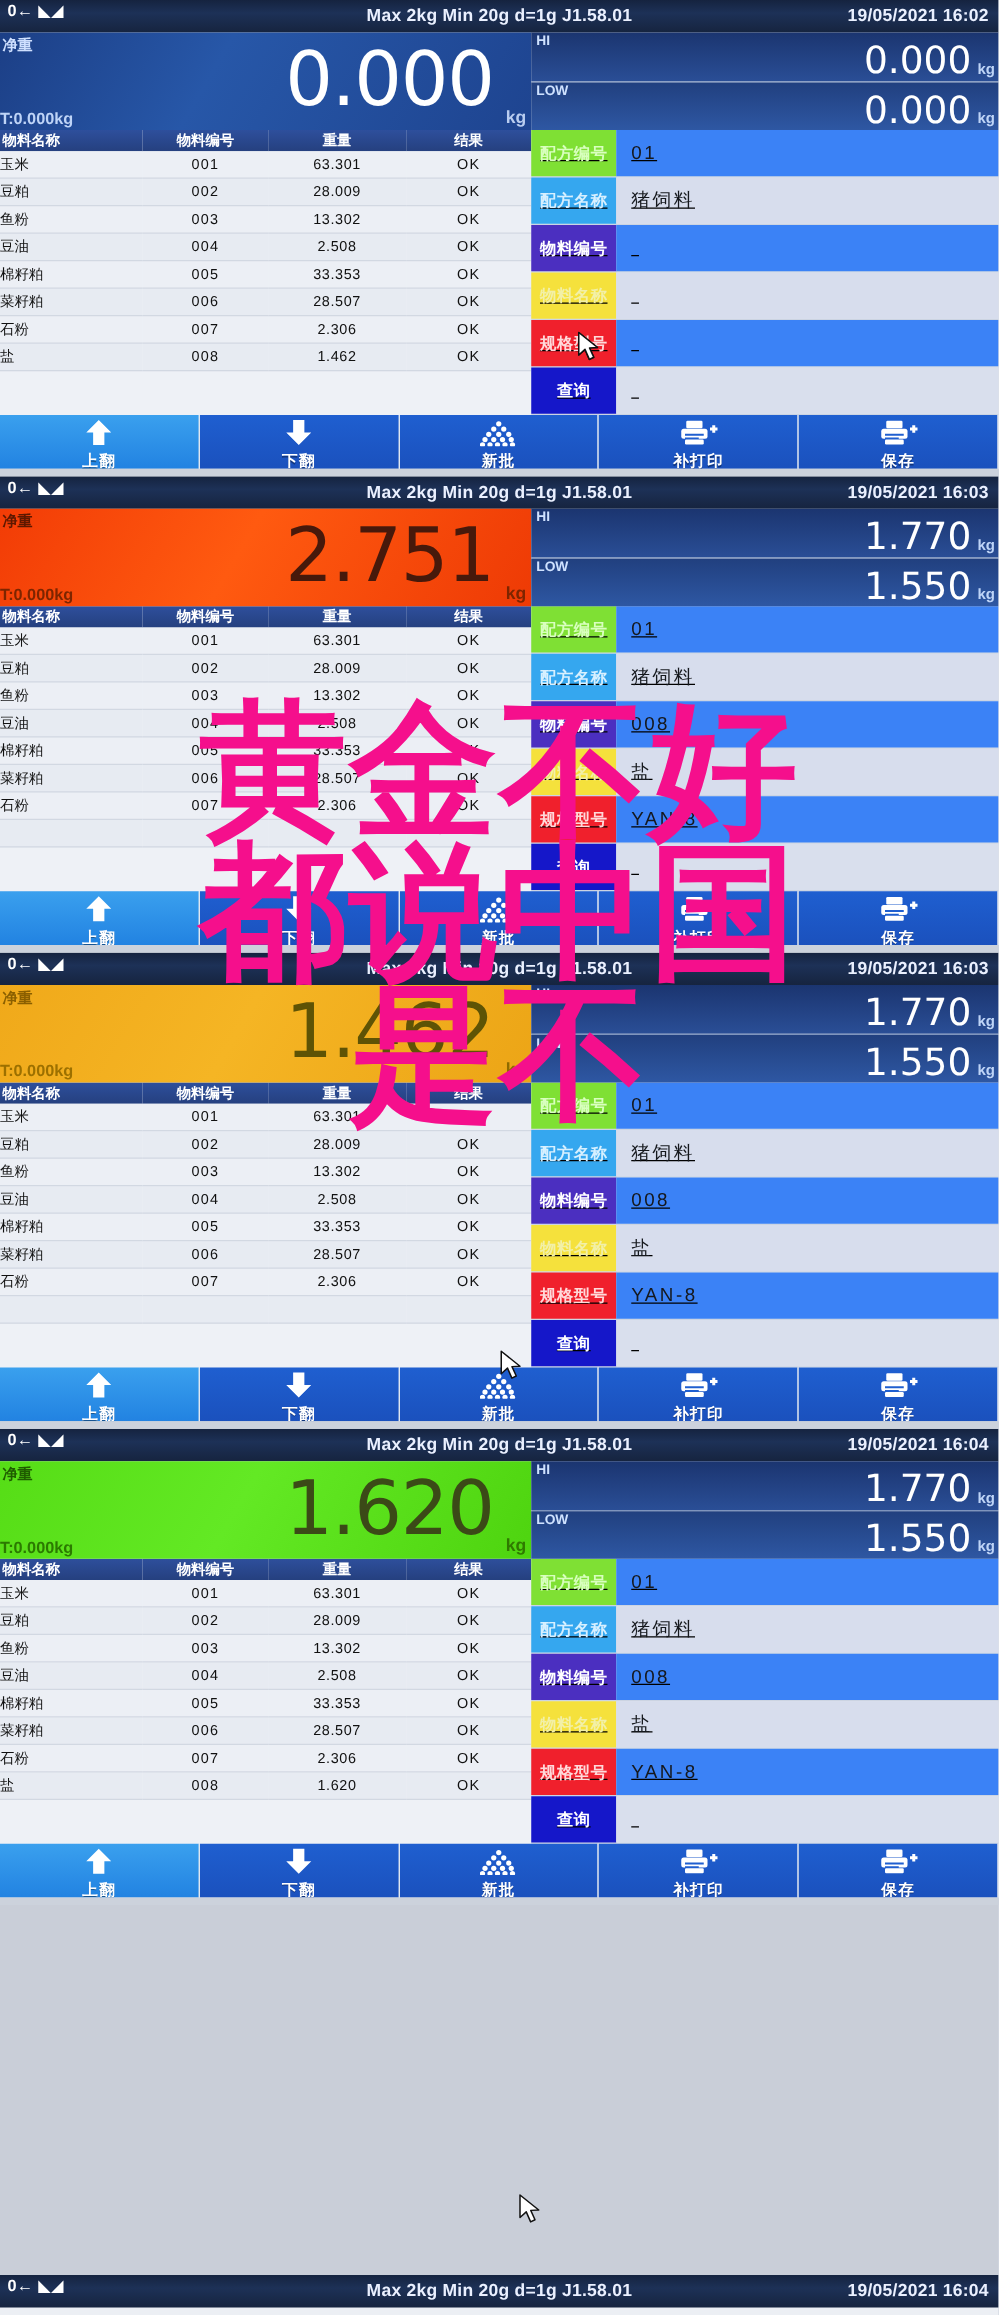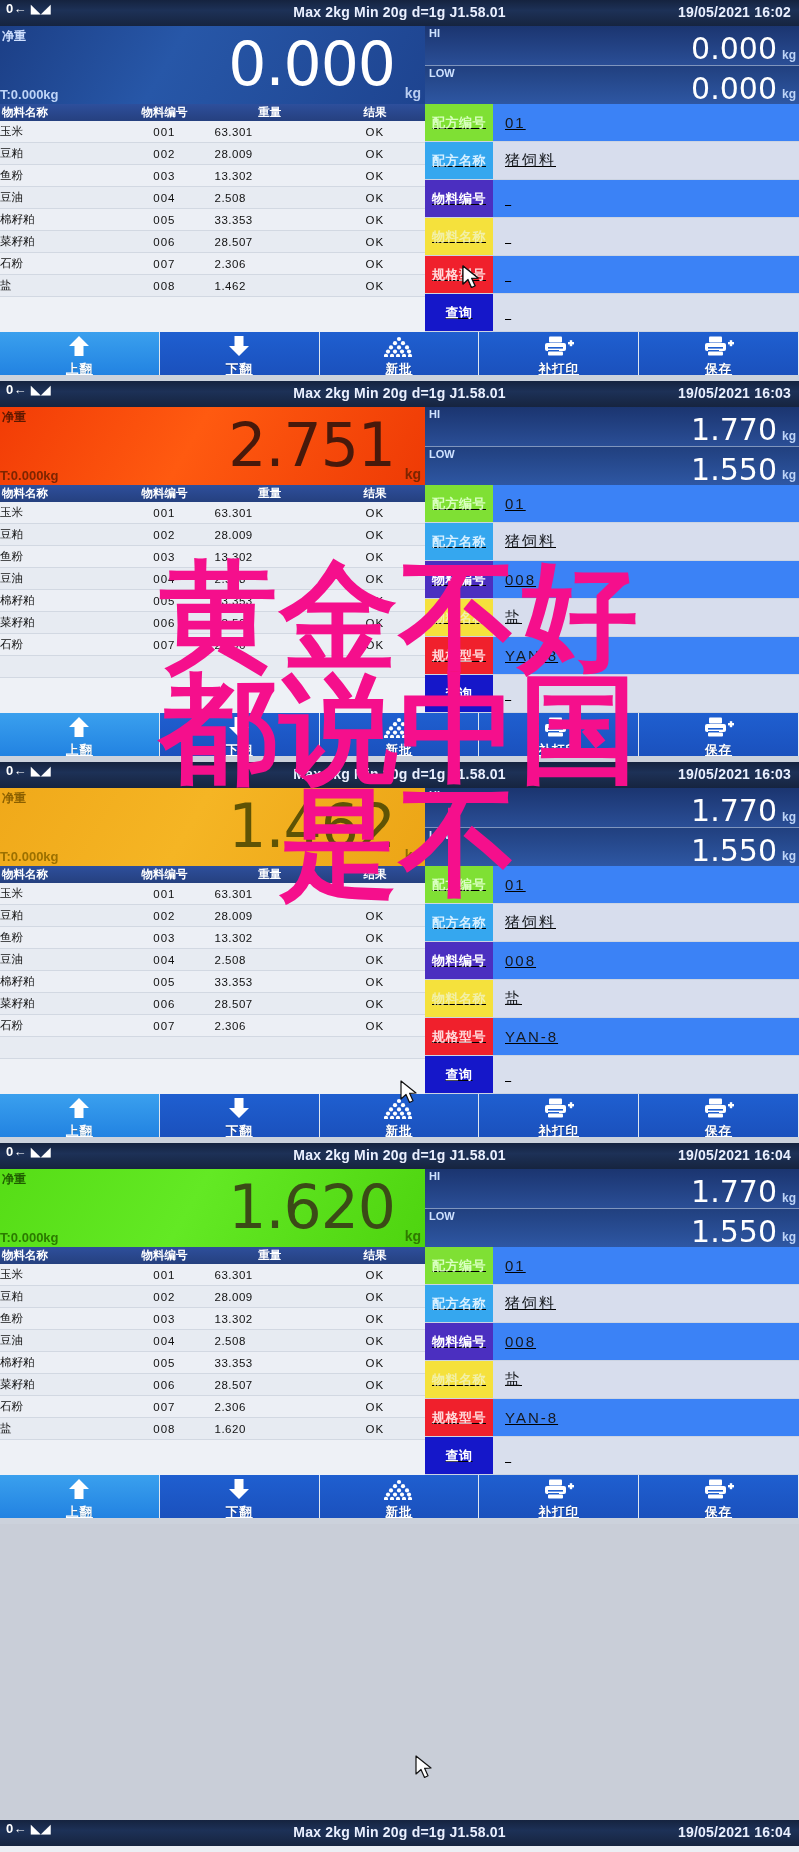--- a/index.html
+++ b/index.html
@@ -61,21 +61,21 @@
   table.mat th{background:linear-gradient(to bottom,#2e4f9c,#25407f);color:#fff;font-size:11.5px;
                font-weight:bold;height:17px;padding:0;}
   table.mat th.c-name{text-align:left;padding-left:2px;width:112px;}
   table.mat th.c-code{width:100px;}
   table.mat th.c-wt{width:110px;}
   table.mat th.c-res{width:100px;}
   table.mat td{height:21px;padding:0;color:#111;border-bottom:1px solid #d2d8e2;background:#eceff5;}
   table.mat tr:nth-child(even) td{background:#e7ebf2;}
   td.c-name{text-align:left;padding-left:2px;font-weight:normal;}
   td.c-code{text-align:center;letter-spacing:1px;}
-  td.c-wt{letter-spacing:.5px;}
+  td.c-wt{text-align:center;letter-spacing:.5px;}
   td.c-res{text-align:center;letter-spacing:1px;}
   tr.empty td{color:transparent;}
 
   
   .formwrap{flex:1 1 auto;display:flex;flex-direction:column;background:#dfe5ef;}
   .frow{display:flex;align-items:stretch;height:37px;border-bottom:1px solid #ccd4e2;text-decoration:underline;}
   .fkey{flex:0 0 68px;display:flex;align-items:center;justify-content:center;
         font-size:13px;font-weight:bold;color:#fff;letter-spacing:.5px;}
   .k-green{background:#7fe034;color:#d9ffbf;}
   .k-blue{background:#35a7ef;color:#d7f0ff;}
@@ -84,21 +84,21 @@
   .k-red{background:#f0202c;color:#ffd9da;}
   .k-navy{background:#1517c9;color:#ffffff;}
   .fval{flex:1 1 auto;display:flex;align-items:center;padding-left:12px;
         background:#3b82f6;color:#15181d;font-size:15px;letter-spacing:2px;}
   .frow:nth-child(even) .fval{background:#d7dded;}
   .frow.query .fval{background:#d9dfed;}
 
   
   .btnbar{display:flex;height:48px;background:#e9edf3;}
   .btn{flex:1 1 0;position:relative;display:flex;flex-direction:column;align-items:center;
-       justify-content:flex-end;padding-bottom:2px;border-right:1px solid #dfe6f0;color:#fff;text-decoration:underline;}
+       justify-content:flex-end;padding-bottom:2px;border-right:1px solid #dfe6f0;color:#fff;}
   .btn.b1{background:linear-gradient(to bottom,#3aa0ee,#1f7fe0);}
   .btn.b2,.btn.b3,.btn.b4,.btn.b5{background:linear-gradient(to bottom,#1f5fd0,#1a4fbb);}
   .btn .glyph{position:absolute;top:3px;left:0;right:0;text-align:center;font-size:20px;line-height:20px;}
   .btn .blabel{font-size:12.5px;font-weight:bold;letter-spacing:1px;text-shadow:0 1px 0 rgba(0,0,0,.35);}
   .icon-svg{display:block;margin:0 auto;}
 
   
   .cursor{position:absolute;width:0;height:0;pointer-events:none;}
   .cursor svg{display:block;}
 

